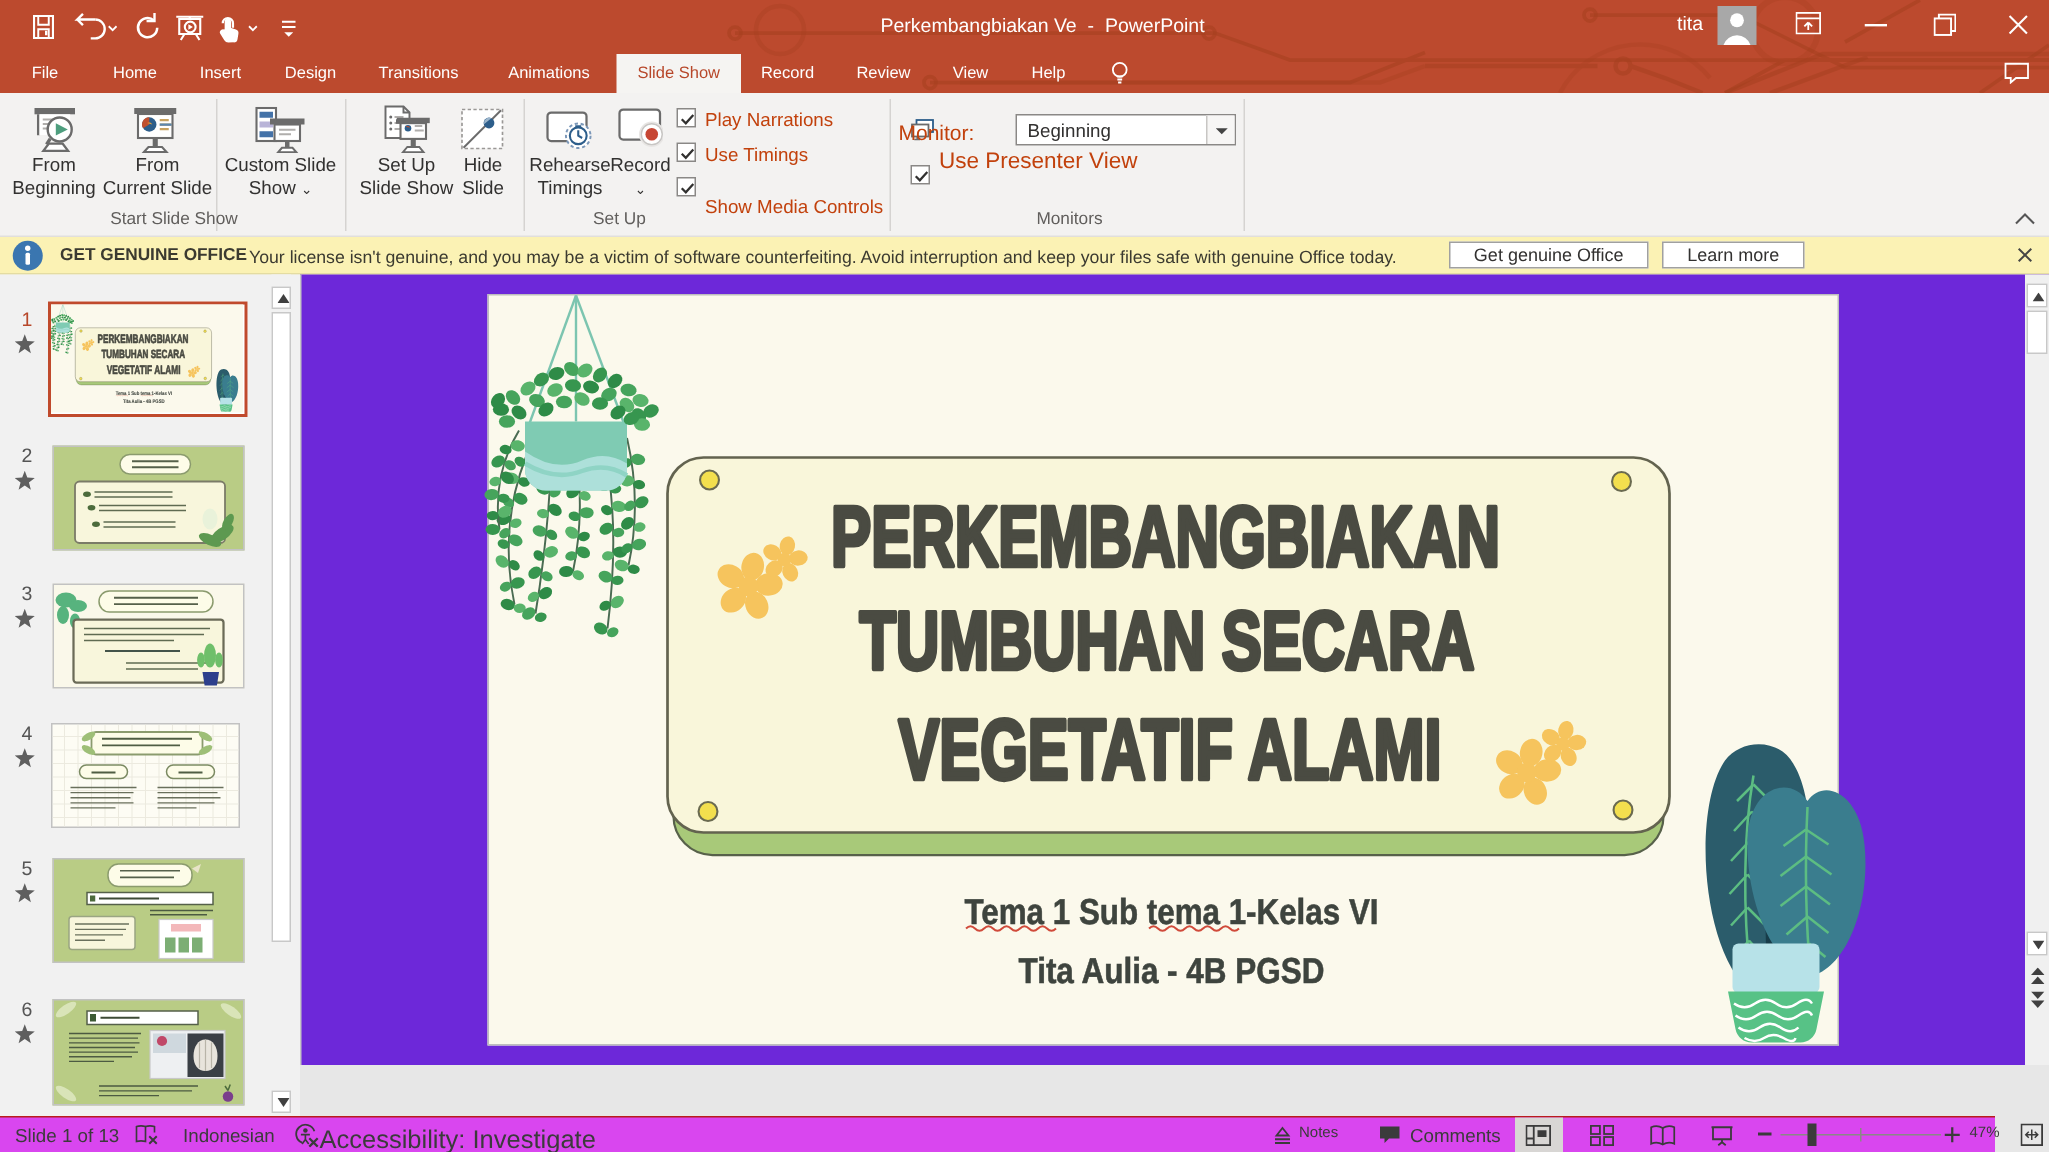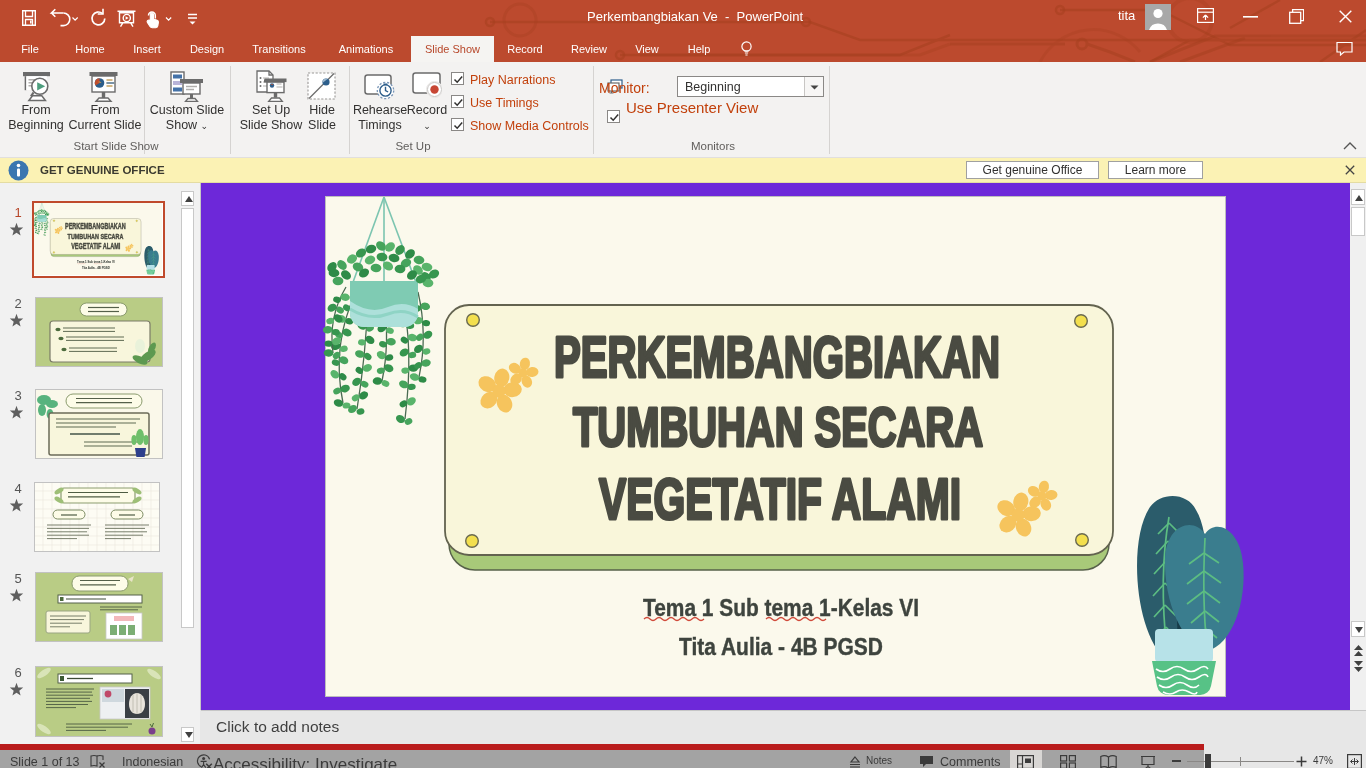--- a/index.html
+++ b/index.html
@@ -216,21 +216,21 @@
         <svg width="13" height="13" viewBox="0 0 13 13" fill="none" stroke="#323130" stroke-width="1.5">
           <path d="M2.5 6.5 l2.7 2.7 5-5.6"></path>
         </svg>
       </div>
   <div class="cklbl" style="left:470px;top:34px">Use Timings</div>
   <div class="ck" style="left:451px;top:56px">
         <svg width="13" height="13" viewBox="0 0 13 13" fill="none" stroke="#323130" stroke-width="1.5">
           <path d="M2.5 6.5 l2.7 2.7 5-5.6"></path>
         </svg>
       </div>
-  <div class="cklbl" style="left:470px;top:57px">Show Media Controls</div>
+  <div class="cklbl" style="left:470px;top:69px">Show Media Controls</div>
   <div class="grplbl" style="left:373px;width:80px">Set Up</div>
 
   <svg class="abs" style="left:607px;top:17px" width="16" height="15" viewBox="0 0 16 15">
     <rect x="4" y="1" width="11" height="8" fill="#fff" stroke="#2d5e8b" stroke-width="1.2"></rect>
     <rect x="1" y="4" width="11" height="8" fill="#fff" stroke="#6b6b6b" stroke-width="1.2"></rect>
     <path d="M4.5 12 v2 M2.5 14 h4" stroke="#6b6b6b" stroke-width="1.1"></path>
   </svg>
   <div class="cklbl" style="left:599px;top:18px;font-size:14px">Monitor:</div>
   <div class="abs" style="left:677px;top:14px;width:147px;height:21px;background:#fff;border:1px solid #8a8886">
     <div class="abs" style="left:7px;top:3px;font-size:12.5px;color:#323130">Beginning</div>
@@ -252,20 +252,21 @@
       </svg>
 </div>
 
 <div class="abs" style="left:0;top:158px;width:1366px;height:25px;background:#fbf2b4;border-bottom:1px solid #e4dca2">
   <svg class="abs" style="left:8px;top:2px" width="21" height="21" viewBox="0 0 21 21">
     <circle cx="10.5" cy="10.5" r="10" fill="#3a76b0"></circle>
     <rect x="9" y="8.5" width="3" height="8" rx="1" fill="#fff"></rect>
     <circle cx="10.5" cy="5.5" r="1.8" fill="#fff"></circle>
   </svg>
   <div class="abs" style="left:40px;top:6px;font-size:11.5px;font-weight:bold;color:#3b3a30">GET GENUINE OFFICE</div>
+  <div class="abs" style="left:166px;top:6px;font-size:11.8px;color:#3b3a30">Your license isn't genuine, and you may be a victim of software counterfeiting. Avoid interruption and keep your files safe with genuine Office today.</div>
   <div class="abs" style="left:966px;top:3px;width:133px;height:18px;background:#fff;border:1px solid #a0a0a0;font-size:12px;color:#323130;text-align:center;line-height:16px">Get genuine Office</div>
   <div class="abs" style="left:1108px;top:3px;width:95px;height:18px;background:#fff;border:1px solid #a0a0a0;font-size:12px;color:#323130;text-align:center;line-height:16px">Learn more</div>
   <svg class="abs" style="left:1345px;top:7px" width="10" height="10" viewBox="0 0 10 10" stroke="#444" stroke-width="1.3">
         <path d="M0.8 0.8 L9.2 9.2 M9.2 0.8 L0.8 9.2"></path>
       </svg>
 </div>
 
 <div class="abs" style="left:0;top:183px;width:200px;height:561px;background:#f1f1f1">
 
   <div class="abs" style="left:181px;top:0;width:13px;height:561px;background:#f1f1f1">
@@ -667,25 +668,22 @@
           <path d="M4.5 0 L9 5 H0 z" fill="#404040"></path>
           <path d="M4.5 6 L9 11 H0 z" fill="#404040"></path>
         </svg>
     <svg class="abs" style="left:4px;top:478px" width="9" height="12" viewBox="0 0 9 12">
           <path d="M4.5 5 L9 0 H0 z" fill="#404040"></path>
           <path d="M4.5 11 L9 6 H0 z" fill="#404040"></path>
         </svg>
   </div>
 </div>
 
-<div class="abs" style="left:201px;top:710px;width:1165px;height:34px;background:#e7e7e7;border-top:1px solid #c6c6c6">
-  <div class="abs" style="left:15px;top:7px;font-size:15.5px;color:#3f3f3f">Click to add notes</div>
-</div>
-
-<div class="abs" style="left:0;top:744px;width:1204px;height:24px;background:#a3a3a3;border-top:6px solid #b91c1c">
+
+<div class="abs" style="left:0;top:744px;width:1330px;height:24px;background:#d946ef;border-top:1px solid #b91c1c">
   <div class="abs" style="left:10px;top:5px;font-size:12.5px;color:#3b3b3b">Slide 1 of 13</div>
   <svg class="abs" style="left:90px;top:4px" width="16" height="15" viewBox="0 0 16 15" fill="none" stroke="#3b3b3b" stroke-width="1.1">
     <path d="M1 2 a6 3 0 0 1 6 0 v10 a6 3 0 0 0 -6 0 z"></path>
         <path d="M7 2 a6 3 0 0 1 6 0 v4"></path>
     <path d="M9.5 8.5 l5 5 M14.5 8.5 l-5 5" stroke-width="1.3"></path>
   </svg>
   <div class="abs" style="left:122px;top:5px;font-size:12.5px;color:#3b3b3b">Indonesian</div>
   <svg class="abs" style="left:196px;top:4px" width="17" height="16" viewBox="0 0 17 16" fill="none" stroke="#3b3b3b" stroke-width="1.2">
     <path d="M13.6 5.2 a6.2 6.2 0 1 0 -8.2 7.6"></path>
     <circle cx="7.6" cy="4.6" r="1.5" fill="#3b3b3b" stroke="none"></circle>

